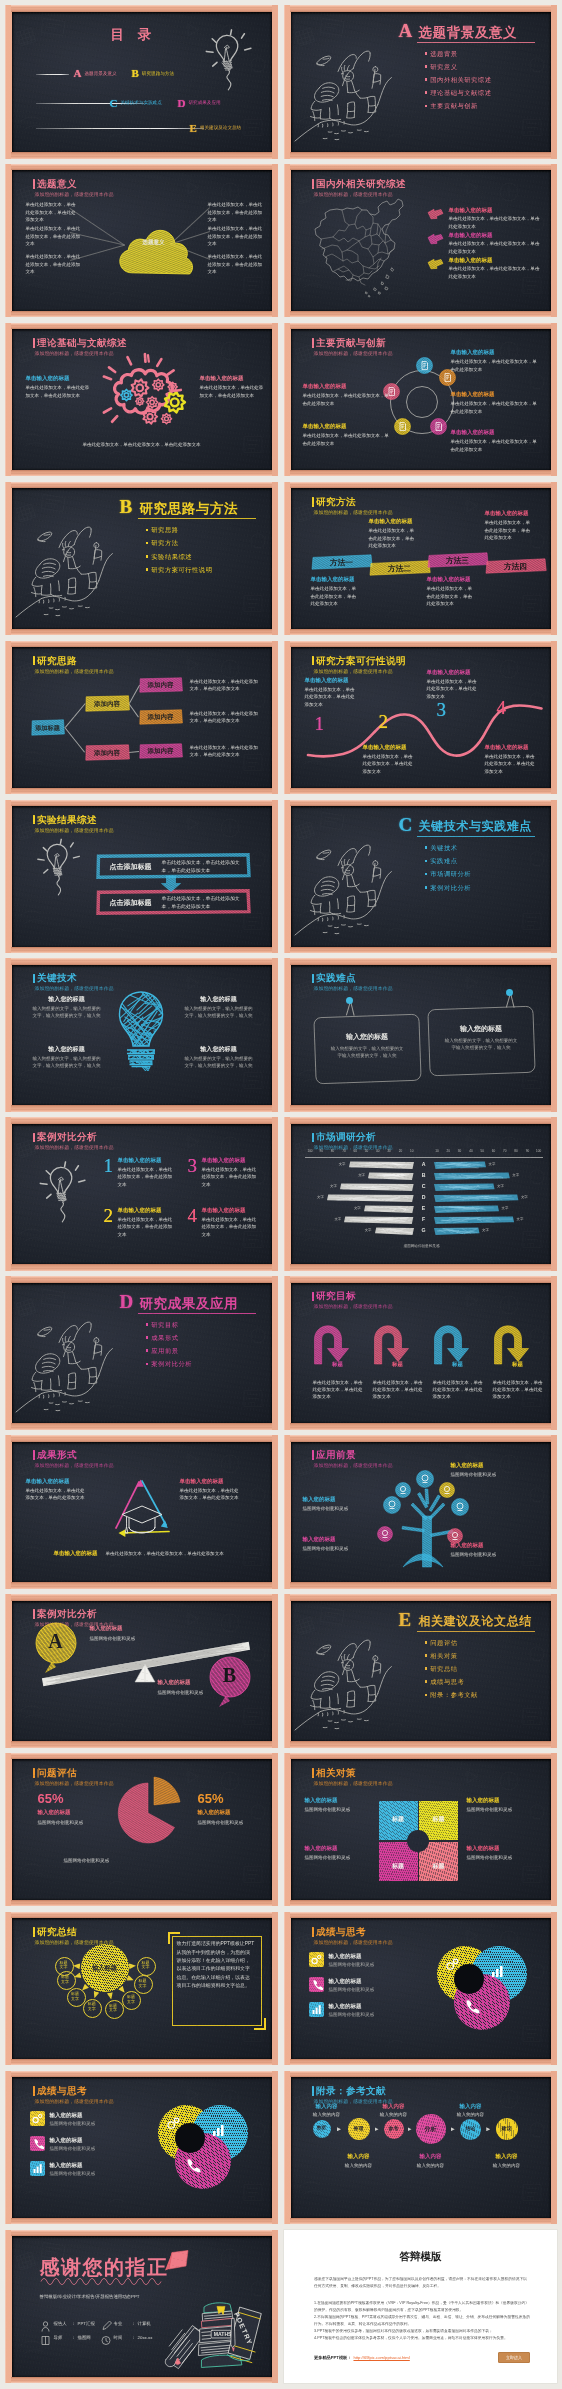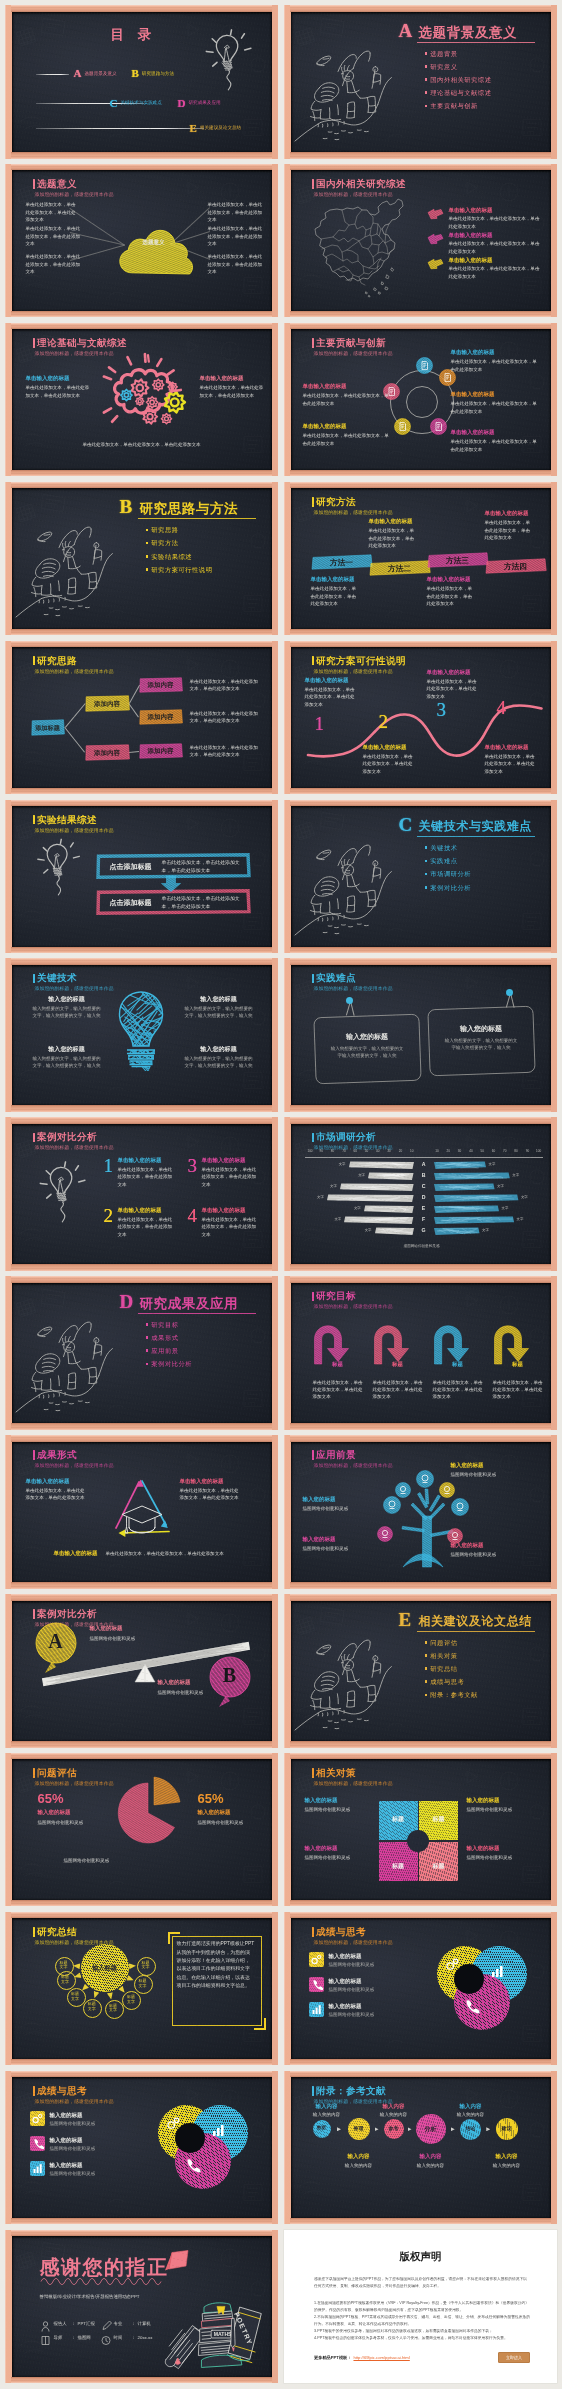--- a/index.html
+++ b/index.html
@@ -3268,21 +3268,21 @@
             </g>
  <g stroke="#f2d024" stroke-width=".9">
               <path d="M62 22l2 8 3-3 2 4 2-9z" fill="#f2d024"></path>
             </g>
 </svg>
         </div>
       </div>
     </div>
 <div class="slide copy-slide" style="left:284.0px;top:2229.6px;background:#ffffff;padding:0;box-shadow:0 0 0 .7px #e2e0db">
  <div class="copy-inner">
-  <div class="copy-title">版权声明</div>
+  <div class="copy-title">答辩模版</div>
   <div class="copy-p copy-intro">感谢您下载描图网平台上提供的PPT作品，为了您和描图网以及原创作者的利益，请您声明：不得在未经著作权人授权的情况下以任何方式使用、复制、修改或传播该作品，并对作品进行反编译、反向工程。</div>
   <div class="copy-list">
    <div class="copy-p">1.在描图网描述拥有的PPT模板著作权使用（VRF：VIP Royalty-Free）作品，受《中华人民共和国著作权法》和《世界版权公约》的保护。作品的所有权、版权和解释权均归描图网所有，您下载的PPT模板素材的使用权。</div>
    <div class="copy-p">2.不得将描图网的PPT模板、PPT素材或其组成部分用于再次售、赠与、出租、出借、转让、分销、发布或任何解释为损害性发放的行为。不得转授权、出卖、转让本作品或本作品中的权利。</div>
    <div class="copy-p">3.PPT模板中的使用仅供参考，描图网仅对本作品的版权或描述权，如有需要请查看描图网对本作品的下载；</div>
    <div class="copy-p">4.PPT模板中包含的创意字体仅为参考素材，仅供个人学习使用。如需商业用途，网站不对创意字体使用权行为负责。</div>
   </div>
   <div class="copy-foot">
     <span class="copy-more">更多精品PPT模板：</span>
     <span class="copy-link">http://69lpic.com/pptsucai.html</span>

